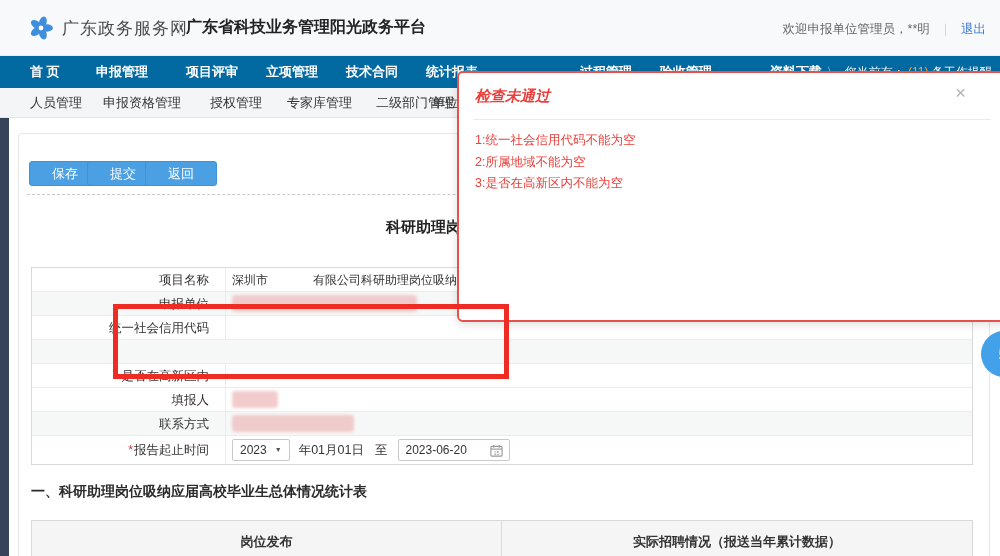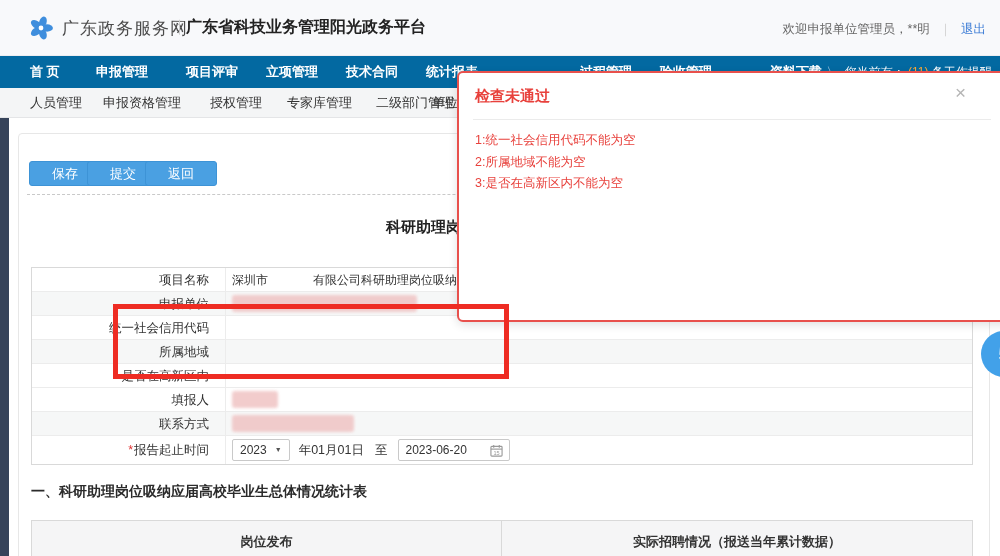--- a/index.html
+++ b/index.html
@@ -65,21 +65,21 @@
   .date-input { display:inline-flex; align-items:center; justify-content:space-between; width:112px; height:22px; padding:0 6px; border:1px solid #c9c9c9; border-radius:2px; background:#fff; font-size:12px; color:#333; cursor:text; }
 
   
   .section-heading { position:absolute; left:12px; top:349px; font-size:14px; font-weight:bold; color:#2b2b2b; white-space:nowrap; }
   .btable { position:absolute; left:12px; top:386px; width:942px; height:60px; border:1px solid #d9d9d9; background:#f5f5f6; display:flex; }
   .bcell { width:471px; text-align:center; padding-top:12px; font-size:13px; font-weight:bold; color:#333; }
   .bcell:first-child { border-right:1px solid #d9d9d9; }
 
   
   .popup { position:absolute; left:457px; top:71px; width:556px; height:251px; background:#fff; border:2px solid #e8504c; border-radius:6px; box-shadow:0 3px 10px rgba(0,0,0,.12); z-index:40; }
-  .popup-title { position:absolute; left:16px; top:14px; font-size:15px; font-weight:bold; color:#e8413c; }
+  .popup-title { position:absolute; left:16px; top:14px; font-size:15px; font-weight:bold; color:#e8413c;font-style:italic; }
   .popup-close { position:absolute; left:496px; top:10px; font-size:19px; color:#b5b5b5; cursor:pointer; line-height:1; }
   .popup-div { position:absolute; left:14px; right:20px; top:46px; border-bottom:1px solid #ebebeb; }
   .popup-items { position:absolute; left:16px; top:57px; }
   .popup-item { font-size:12.5px; color:#e8413c; line-height:21.5px; }
 
   
   .annot-rect { position:absolute; left:113px; top:304px; width:396px; height:75px; border:5px solid #ee2c23; z-index:50; pointer-events:none; }
 
   
   .float-btn { position:absolute; left:981px; top:331px; width:46px; height:46px; border-radius:50%; background:#42a1e9; color:#fff; font-size:20px; font-weight:bold; text-align:center; line-height:46px; z-index:45; cursor:pointer; }
@@ -170,21 +170,20 @@
         <div class="flabel">申报单位</div>
         <div class="fvalue">
           <span class="pink-redact w185"></span>
         </div>
       </div>
       <div class="frow">
         <div class="flabel">统一社会信用代码</div>
         <div class="fvalue"></div>
       </div>
       <div class="frow alt">
-        <div class="flabel">所属地域</div>
         <div class="fvalue"></div>
       </div>
       <div class="frow">
         <div class="flabel">是否在高新区内</div>
         <div class="fvalue"></div>
       </div>
       <div class="frow">
         <div class="flabel">填报人</div>
         <div class="fvalue">
           <span class="pink-redact w46"></span>

